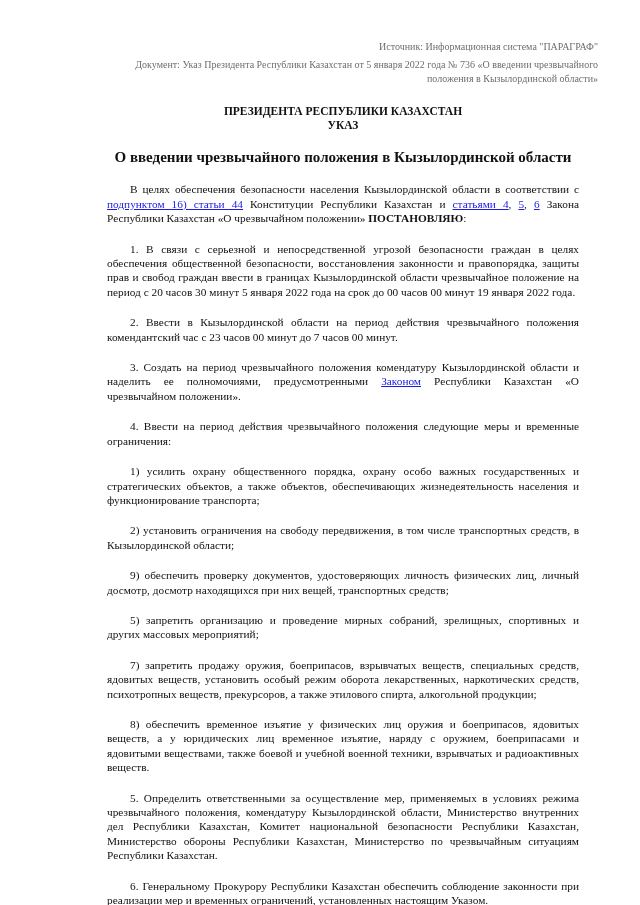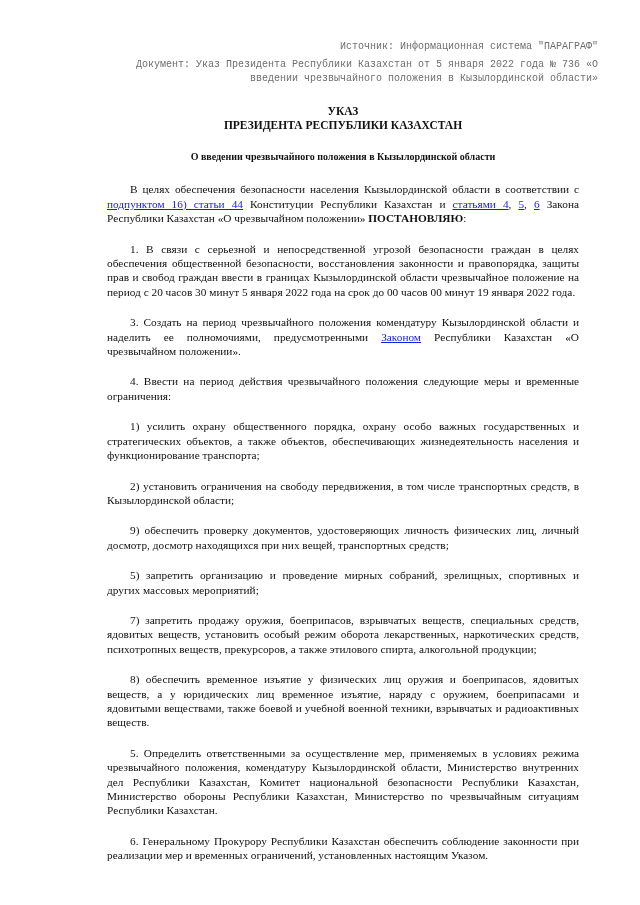--- a/index.html
+++ b/index.html
@@ -1,50 +1,51 @@
 <!DOCTYPE html>
 <html><head>
   <meta charset="utf-8">
   <style>
     html, body { margin: 0; padding: 0; background: #ffffff; }
     body { width: 640px; height: 905px; position: relative; overflow: hidden; }
     .meta {
       position: absolute; right: 42px; top: 40px; width: 500px;
-      text-align: right; font-family: Liberation Mono, monospace;
+      text-align: right; font-family: Liberation Serif, serif;
       font-size: 10px; color: #6e6e6e; line-height: 14px;
     }
     .meta div { margin-bottom: 4px; }
     .meta .doc { margin-bottom: 2px; }
     .page {
       position: absolute; left: 91px; top: 104px; width: 504px;
       font-family: "Liberation Serif", serif; font-size: 11.3px;
       color: #111; line-height: 14.4px;
     }
     .title { text-align: center; font-weight: bold; font-size: 11.5px; line-height: 14px; }
-    .subtitle { text-align: center; font-weight: bold; font-size: 10px; margin-top: 18px; margin-bottom: 18px; }
+    .subtitle { text-align: center; font-weight: bold; font-size: 15px; margin-top: 18px; margin-bottom: 18px; }
     p { margin: 16px; text-align: justify; text-indent: 23px; }
     a { color: #1a1ae6; text-decoration: underline; }
     b { font-weight: bold; }
   </style>
 </head>
 <body>
 
 <div class="meta">
   <div>Источник: Информационная система "ПАРАГРАФ"</div>
   <div class="doc">Документ: Указ Президента Республики Казахстан от 5 января 2022 года № 736 «О введении чрезвычайного положения в Кызылординской области»</div>
 </div>
 
 <div class="page">
+  <div class="title">ПРЕЗИДЕНТА РЕСПУБЛИКИ КАЗАХСТАН</div>
   <div class="title">УКАЗ</div>
-  <div class="title">ПРЕЗИДЕНТА РЕСПУБЛИКИ КАЗАХСТАН</div>
   <div class="subtitle">О введении чрезвычайного положения в Кызылординской области</div>
 
   <p><span>В целях обеспечения безопасности населения Кызылординской области в соответствии с </span><a>подпунктом 16) статьи 44</a><span> Конституции Республики Казахстан и </span><a>статьями 4</a><span>, </span><a>5</a><span>, </span><a>6</a><span> Закона Республики Казахстан «О чрезвычайном положении» </span><b>ПОСТАНОВЛЯЮ</b><span>:</span></p>
 
   <p>1. В связи с серьезной и непосредственной угрозой безопасности граждан в целях обеспечения общественной безопасности, восстановления законности и правопорядка, защиты прав и свобод граждан ввести в границах Кызылординской области чрезвычайное положение на период с 20 часов 30 минут 5 января 2022 года на срок до 00 часов 00 минут 19 января 2022 года.</p>
+  <p>2. Ввести в Кызылординской области на период действия чрезвычайного положения комендантский час с 23 часов 00 минут до 7 часов 00 минут.</p>
   <p><span>3. Создать на период чрезвычайного положения комендатуру Кызылординской области и наделить ее полномочиями, предусмотренными </span><a>Законом</a><span> Республики Казахстан «О чрезвычайном положении».</span></p>
   <p>4. Ввести на период действия чрезвычайного положения следующие меры и временные ограничения:</p>
   <p>1) усилить охрану общественного порядка, охрану особо важных государственных и стратегических объектов, а также объектов, обеспечивающих жизнедеятельность населения и функционирование транспорта;</p>
   <p>2) установить ограничения на свободу передвижения, в том числе транспортных средств, в Кызылординской области;</p>
   <p>9) обеспечить проверку документов, удостоверяющих личность физических лиц, личный досмотр, досмотр находящихся при них вещей, транспортных средств;</p>
   <p>5) запретить организацию и проведение мирных собраний, зрелищных, спортивных и других массовых мероприятий;</p>
   <p>7) запретить продажу оружия, боеприпасов, взрывчатых веществ, специальных средств, ядовитых веществ, установить особый режим оборота лекарственных, наркотических средств, психотропных веществ, прекурсоров, а также этилового спирта, алкогольной продукции;</p>
   <p>8) обеспечить временное изъятие у физических лиц оружия и боеприпасов, ядовитых веществ, а у юридических лиц временное изъятие, наряду с оружием, боеприпасами и ядовитыми веществами, также боевой и учебной военной техники, взрывчатых и радиоактивных веществ.</p>
   <p>5. Определить ответственными за осуществление мер, применяемых в условиях режима чрезвычайного положения, комендатуру Кызылординской области, Министерство внутренних дел Республики Казахстан, Комитет национальной безопасности Республики Казахстан, Министерство обороны Республики Казахстан, Министерство по чрезвычайным ситуациям Республики Казахстан.</p>
   <p>6. Генеральному Прокурору Республики Казахстан обеспечить соблюдение законности при реализации мер и временных ограничений, установленных настоящим Указом.</p>

